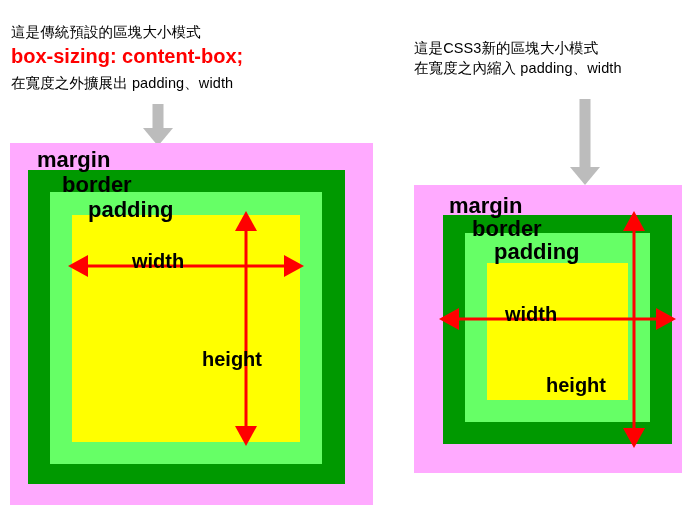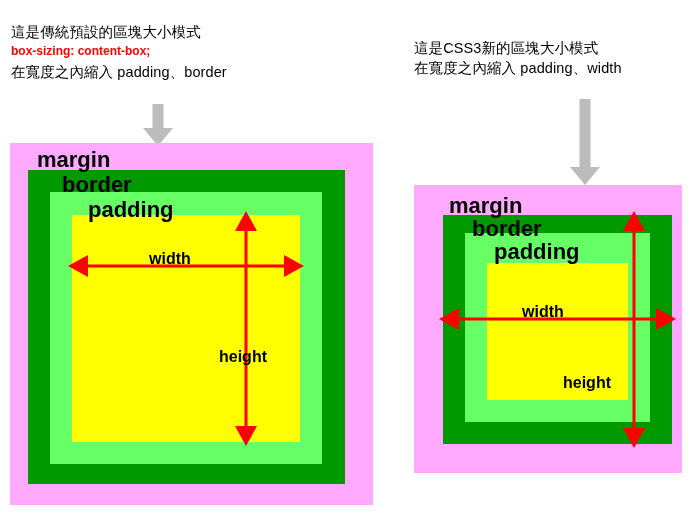--- a/index.html
+++ b/index.html
@@ -29,21 +29,21 @@
   }
   .cap-line {
     display: block;
     font-size: 14.5px;
     color: #000000;
     letter-spacing: 0.1px;
   }
   .cap-line.code {
     font-weight: bold;
     color: #ff0000;
-    font-size: 12px;
+    font-size: 20px;
     letter-spacing: 0px;
     padding: 1px 0 2px 0;
   }
 
   #caption-left  { left: 11px; top: 22px; }
   #caption-right { left: 414px; top: 38px; }
 
   
   .gray-arrow { position: absolute; }
   .gray-arrow .shaft {
@@ -135,27 +135,26 @@
     transform: translateX(-50%);
     width: 0; height: 0;
     border-left: 11px solid transparent;
     border-right: 11px solid transparent;
   }
   .arrow-v .tip.up   { top: 0;    border-bottom: 20px solid #ff0000; }
   .arrow-v .tip.down { bottom: 0; border-top: 20px solid #ff0000; }
 
   .dim-label {
     position: absolute;
-    font-size: 16px;
+    font-size: 20px;
     font-weight: bold;
     color: #000000;
     line-height: 1;
     white-space: nowrap;
     z-index: 7;
-    margin-left: 17px;
   }
 
   
   #diagram-left { left: 10px; top: 143px; width: 363px; height: 362px; }
   #diagram-left .layer-border  { left: 18px;  top: 27px;  width: 317px; height: 314px; }
   #diagram-left .layer-padding { left: 40px;  top: 49px;  width: 272px; height: 272px; }
   #diagram-left .layer-content { left: 62px;  top: 72px;  width: 228px; height: 227px; }
   #diagram-left .label-margin  { left: 27px;  top: 6px; }
   #diagram-left .label-border  { left: 52px;  top: 31px; }
   #diagram-left .label-padding { left: 78px;  top: 56px; }
@@ -178,21 +177,21 @@
   #diagram-right .label-height { left: 132px; top: 190px; }
 </style>
 </head>
 <body>
 
 <div id="stage">
 
   <div class="caption" id="caption-left">
     <span class="cap-line">這是傳統預設的區塊大小模式</span>
     <span class="cap-line code">box-sizing: content-box;</span>
-    <span class="cap-line">在寬度之內縮入 padding、border</span>
+    <span class="cap-line">在寬度之外擴展出 padding、width</span>
   </div>
 
   <div class="caption" id="caption-right">
     <span class="cap-line">這是CSS3新的區塊大小模式</span>
     <span class="cap-line">在寬度之內縮入 padding、width</span>
   </div>
 
   <div class="gray-arrow" id="gray-arrow-left">
     <span class="shaft"></span>
     <span class="head"></span>

